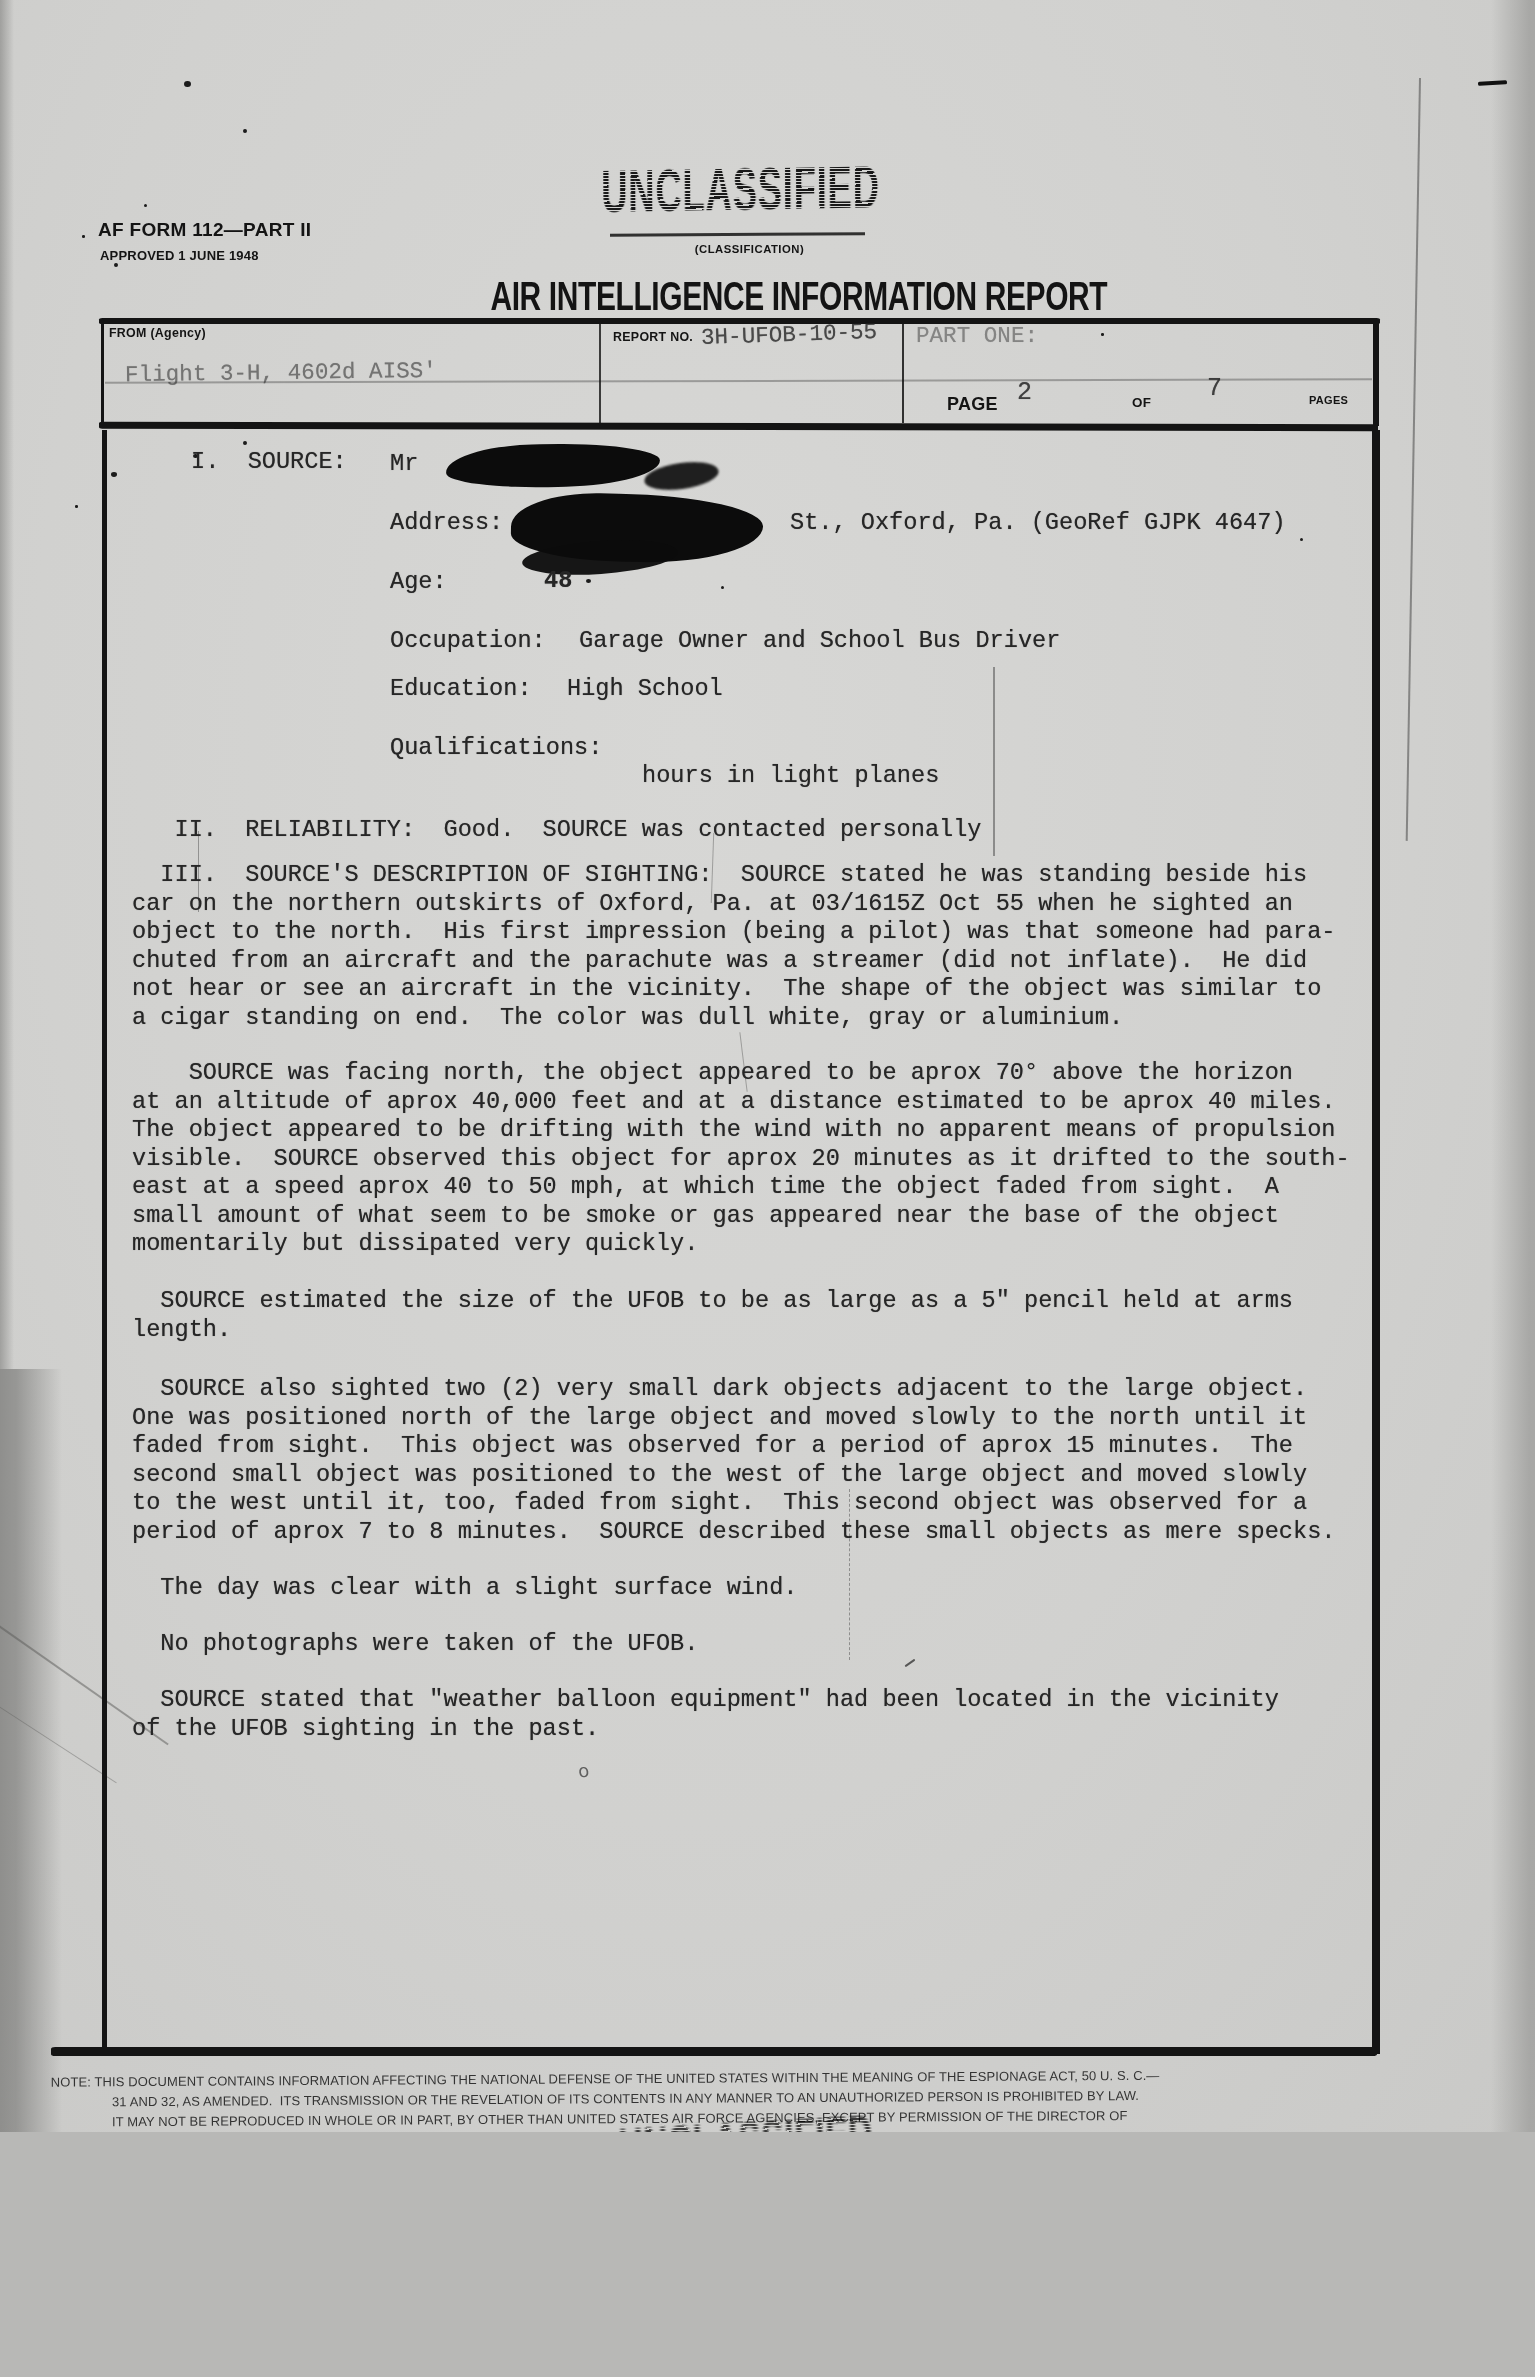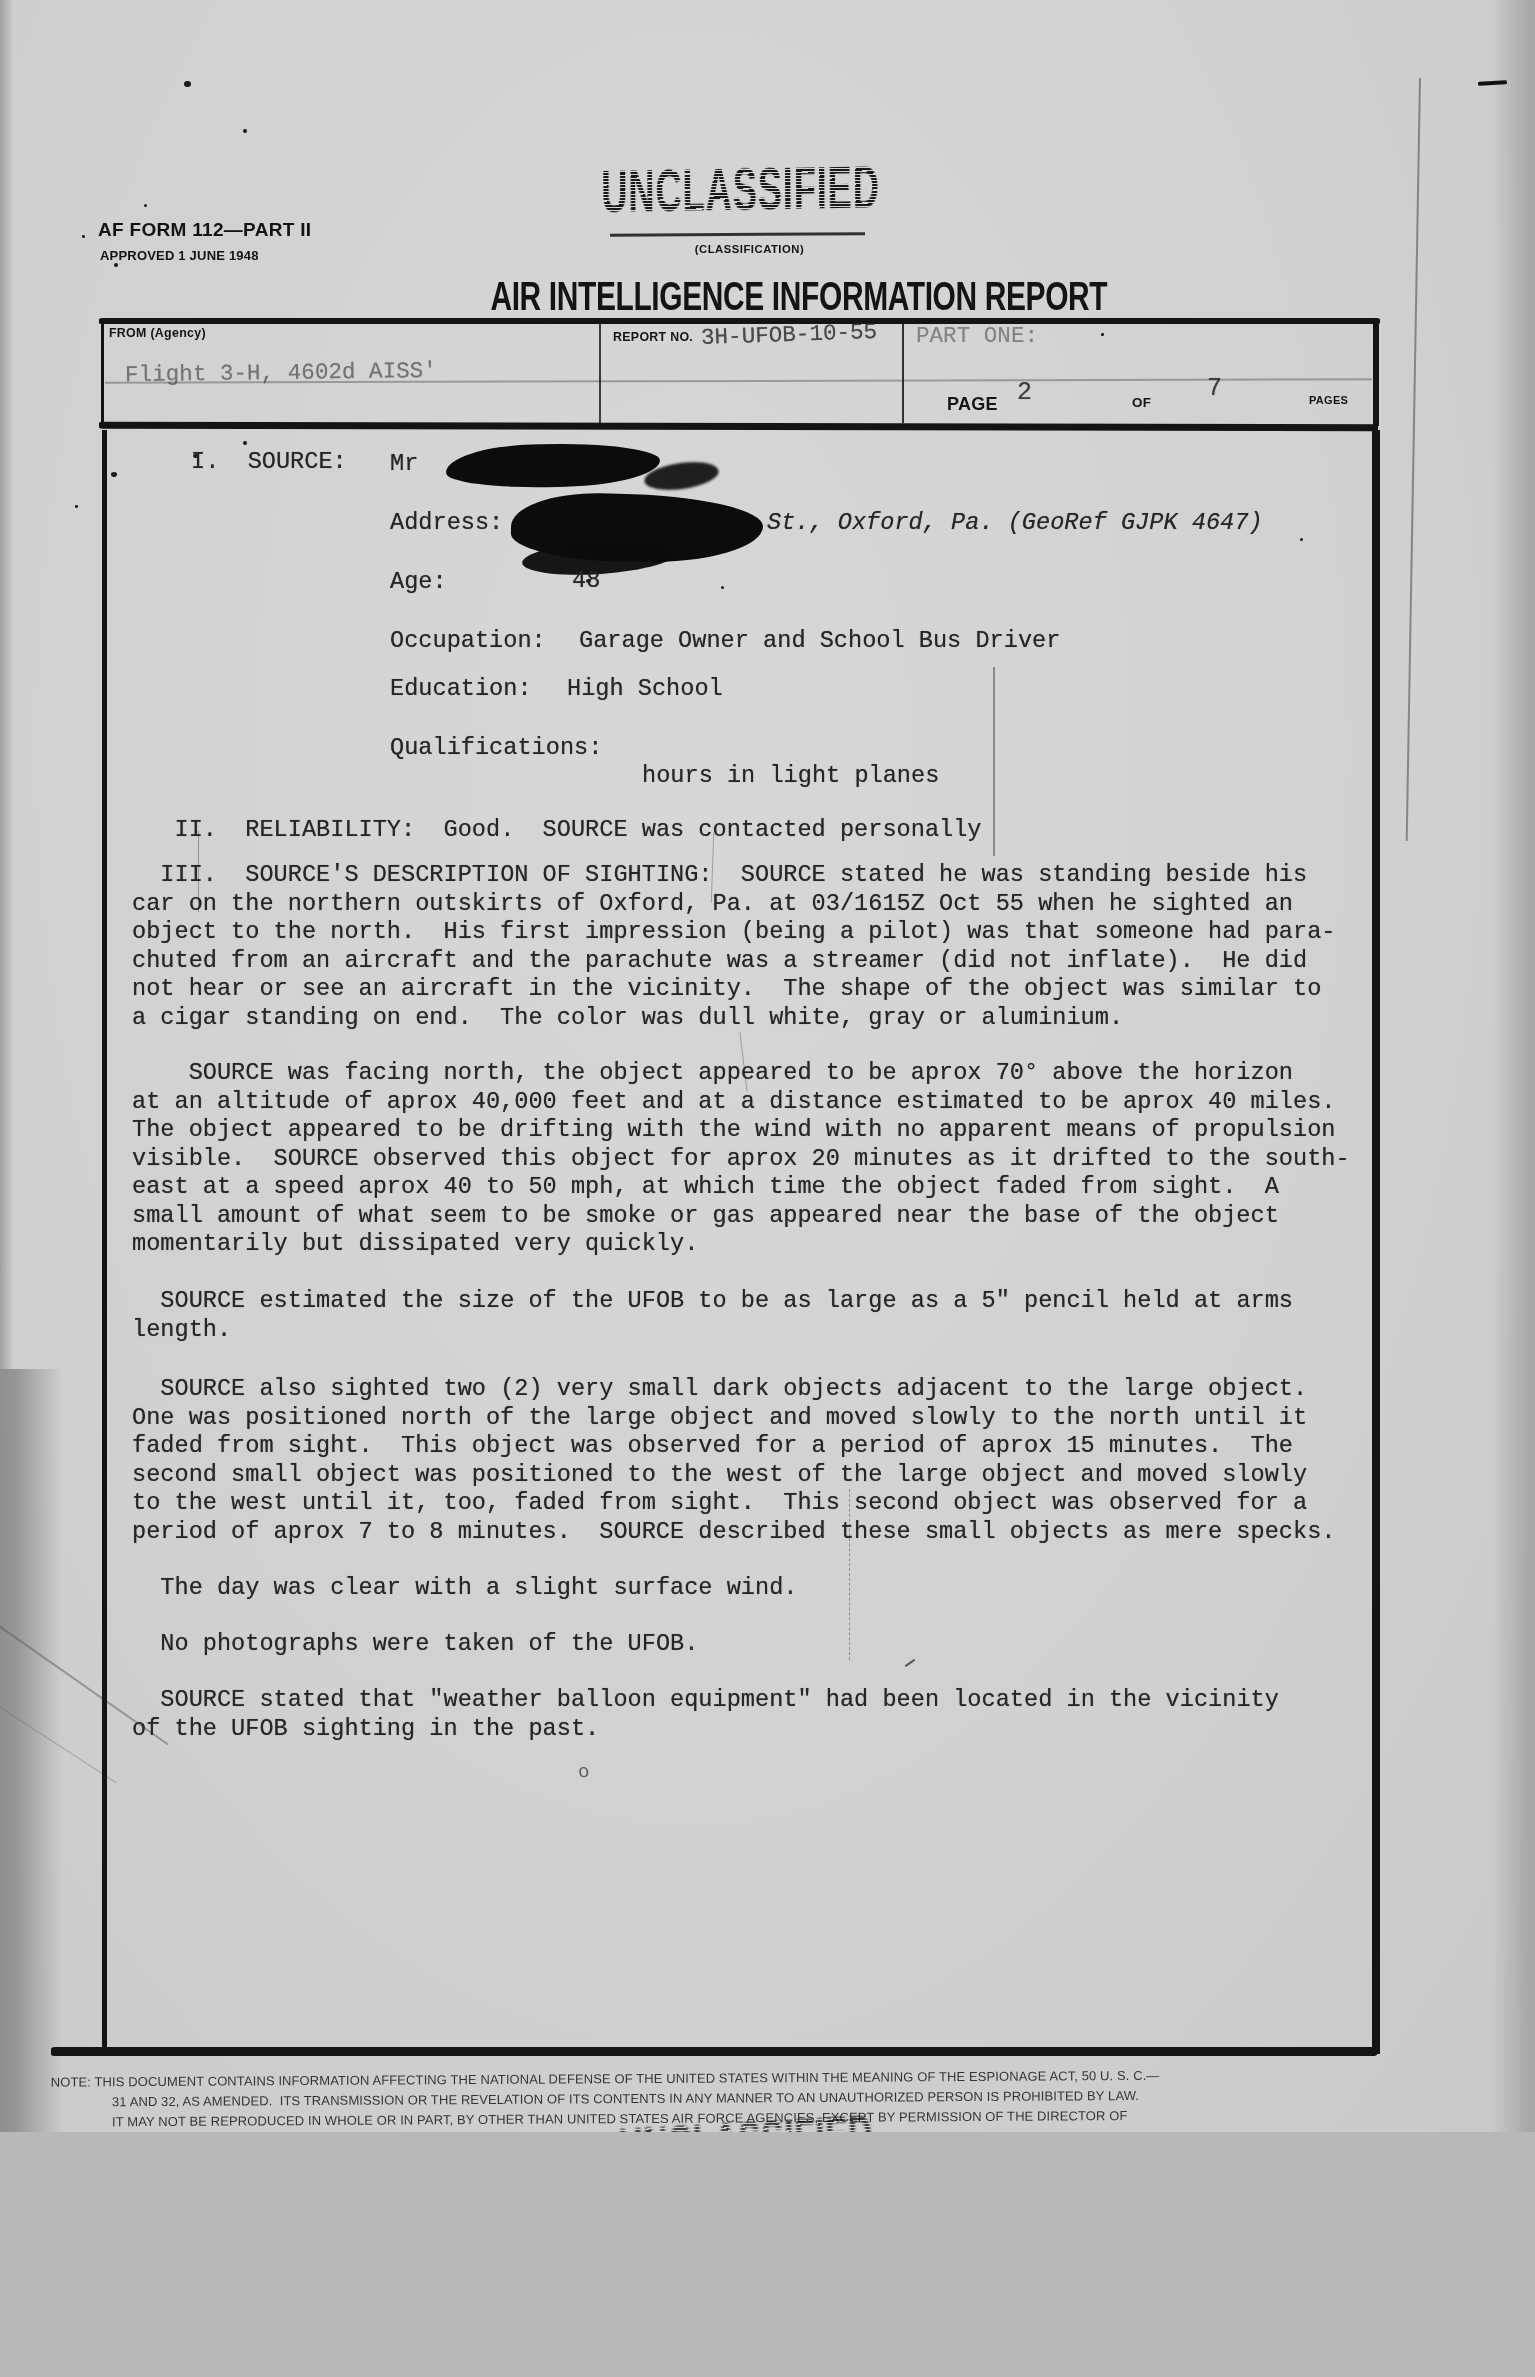--- a/index.html
+++ b/index.html
@@ -96,24 +96,24 @@
   <div class="abs rule" style="left:51px;top:2047px;width:1326px;height:9px;border-radius:4.3px/2.1px;"></div>
 
   <div class="abs typed" style="left:191px;top:448px;">I.  SOURCE:</div>
   <div class="abs typed" style="left:390px;top:450px;">Mr</div>
   <div class="abs blob" style="left:446px;top:444px;width:214px;height:43px;border-radius:42% 58% 46% 54% / 62% 46% 58% 40%;transform:rotate(-1.5deg);"></div>
   <div class="abs blob" style="left:644px;top:463px;width:75px;height:26px;border-radius:50%;opacity:.9;filter:blur(1.1px);transform:rotate(-8deg);"></div>
 
   <div class="abs typed" style="left:390px;top:509px;">Address:</div>
   <div class="abs blob" style="left:511px;top:494px;width:252px;height:68px;border-radius:38% 62% 52% 48% / 55% 48% 60% 42%;transform:rotate(1deg);"></div>
   <div class="abs blob" style="left:522px;top:541px;width:156px;height:33px;border-radius:50%;opacity:.95;transform:rotate(-4deg);"></div>
-  <div class="abs typed" style="left:767px;top:509px;font-style:italic;">St., Oxford, Pa. (GeoRef GJPK 4647)</div>
+  <div class="abs typed" style="left:790px;top:509px;">St., Oxford, Pa. (GeoRef GJPK 4647)</div>
 
   <div class="abs typed" style="left:390px;top:568px;">Age:</div>
-  <div class="abs typed" style="left:572px;top:567px;">48</div>
+  <div class="abs typed" style="left:544px;top:567px;font-weight:bold;">48</div>
 
   <div class="abs typed" style="left:390px;top:627px;">Occupation:</div>
   <div class="abs typed" style="left:579px;top:627px;">Garage Owner and School Bus Driver</div>
 
   <div class="abs typed" style="left:390px;top:675px;">Education:</div>
   <div class="abs typed" style="left:567px;top:675px;">High School</div>
 
   <div class="abs typed" style="left:390px;top:734px;">Qualifications:</div>
   <div class="abs typed" style="left:642px;top:762px;">hours in light planes</div>
 

